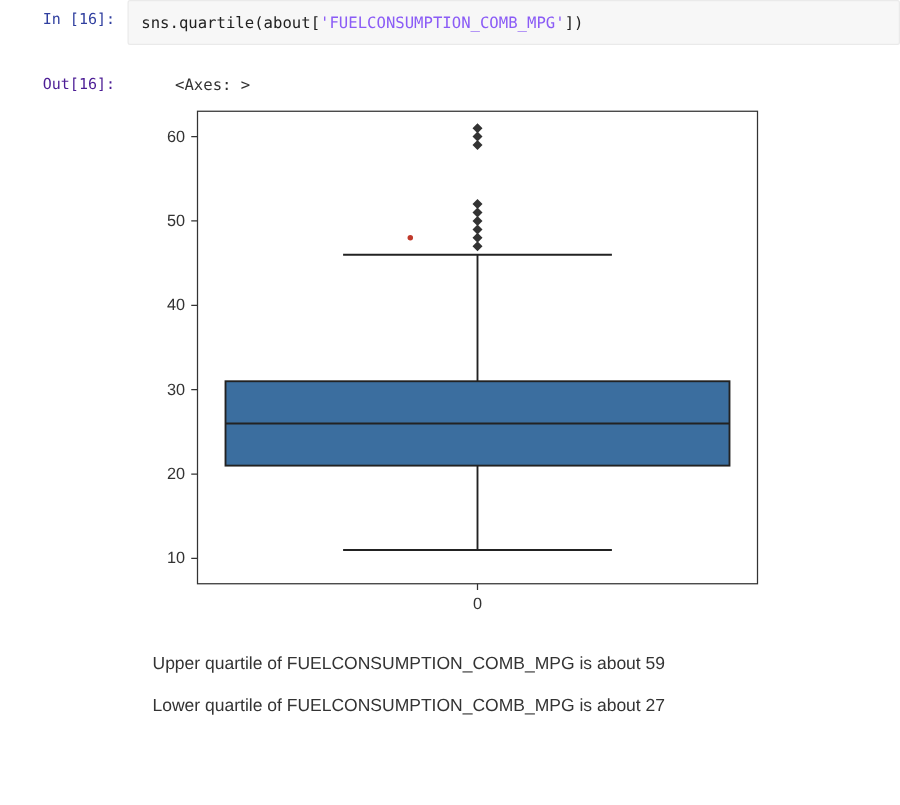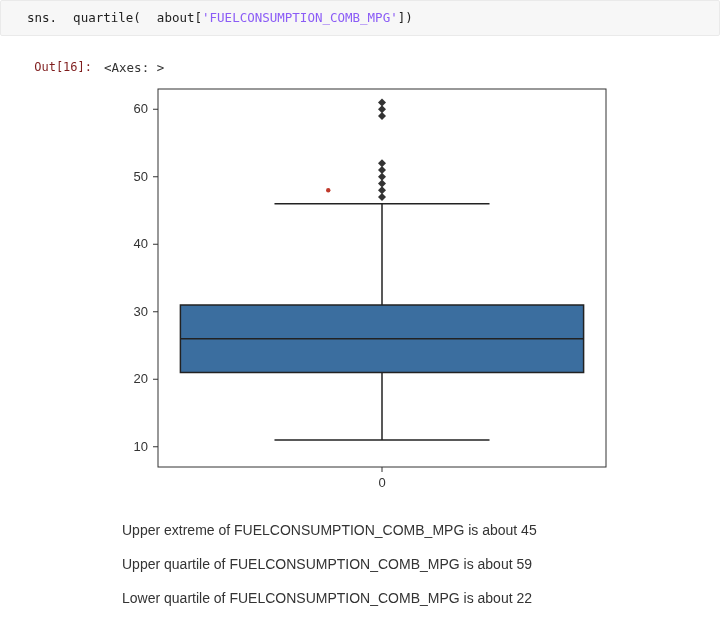--- a/index.html
+++ b/index.html
@@ -15,55 +15,57 @@
   .cell { display: flex; }
   .prompt {
     width: 102px;
     min-width: 102px;
     padding: 8px 10px 0 0;
     text-align: right;
     font-family: "Menlo", "Consolas", monospace;
     font-size: 12px;
     color: #303F9F;
   }
-  .prompt-out { color: #7f1d1d; }
+  .prompt-out { color: #4c1d95; }
   .code-area {
     flex: 1;
     background: #f7f7f7;
     border: 1px solid #eaeaea;
     border-radius: 2px;
     padding: 8px 10px;
     font-family: "Menlo", "Consolas", monospace;
     font-size: 12.5px;
     line-height: 1.4;
     white-space: pre;
     overflow: hidden;
   }
-  .tok-name { color: #222; margin-left: 16px; }
+  .tok-name { color: #222; }
   .tok-punct { color: #222; }
   .tok-str { color: #8b5cf6; }
   .output-text {
     flex: 1;
     padding: 8px 2px 0 2px;
     font-family: "Menlo", "Consolas", monospace;
     font-size: 12.5px;
     color: #333;
+    margin-left: 36px;
   }
   .chart-wrap { padding: 4px 0 4px 102px; }
   .annotations {
     padding: 18px 0 0 122px;
     font-size: 14px;
     color: #333;
   }
   .annotations p { margin: 8px 0 18px 0; }
 </style>
 </head>
 <body>
 
 <div class="cell">
+  <div class="prompt">In [16]:</div>
   <div class="code-area"><span class="tok-name">sns</span><span class="tok-punct">.</span><span class="tok-name">quartile</span><span class="tok-punct">(</span><span class="tok-name">about</span><span class="tok-punct">[</span><span class="tok-str">'FUELCONSUMPTION_COMB_MPG'</span><span class="tok-punct">]</span><span class="tok-punct">)</span></div>
 </div>
 
 <div class="cell" style="margin-top:16px;">
   <div class="prompt prompt-out">Out[16]:</div>
   <div class="output-text">&lt;Axes: &gt;</div>
 </div>
 
 <div class="chart-wrap">
   <svg id="boxplot-svg" width="520" height="410">
@@ -94,16 +96,15 @@
       <polygon points="280,87 284,91 280,95 276,91" fill="#333"></polygon>
       <polygon points="280,80.25 284,84.25 280,88.25 276,84.25" fill="#333"></polygon>
       <polygon points="280,33 284,37 280,41 276,37" fill="#333"></polygon>
       <polygon points="280,26.25 284,30.25 280,34.25 276,30.25" fill="#333"></polygon>
       <polygon points="280,19.5 284,23.5 280,27.5 276,23.5" fill="#333"></polygon>
       <circle cx="226.24" cy="111.25" r="2.2" fill="#c0392b"></circle>
     </svg>
 </div>
 
 <div class="annotations">
-  <p>Upper extreme of FUELCONSUMPTION_COMB_MPG is about 45</p>
   <p>Upper quartile of FUELCONSUMPTION_COMB_MPG is about 59</p>
-  <p>Lower quartile of FUELCONSUMPTION_COMB_MPG is about 22</p>
+  <p>Lower quartile of FUELCONSUMPTION_COMB_MPG is about 27</p>
 </div>
 
 </body></html>

